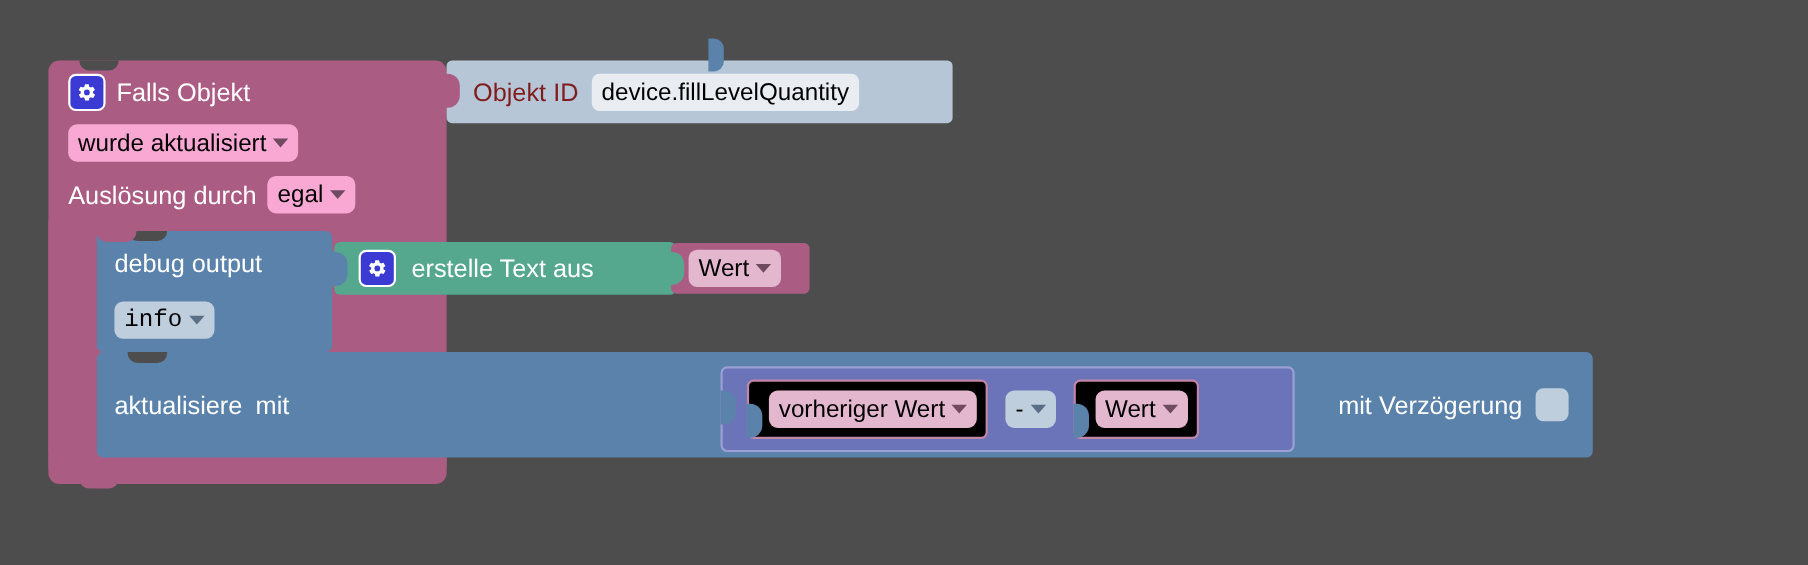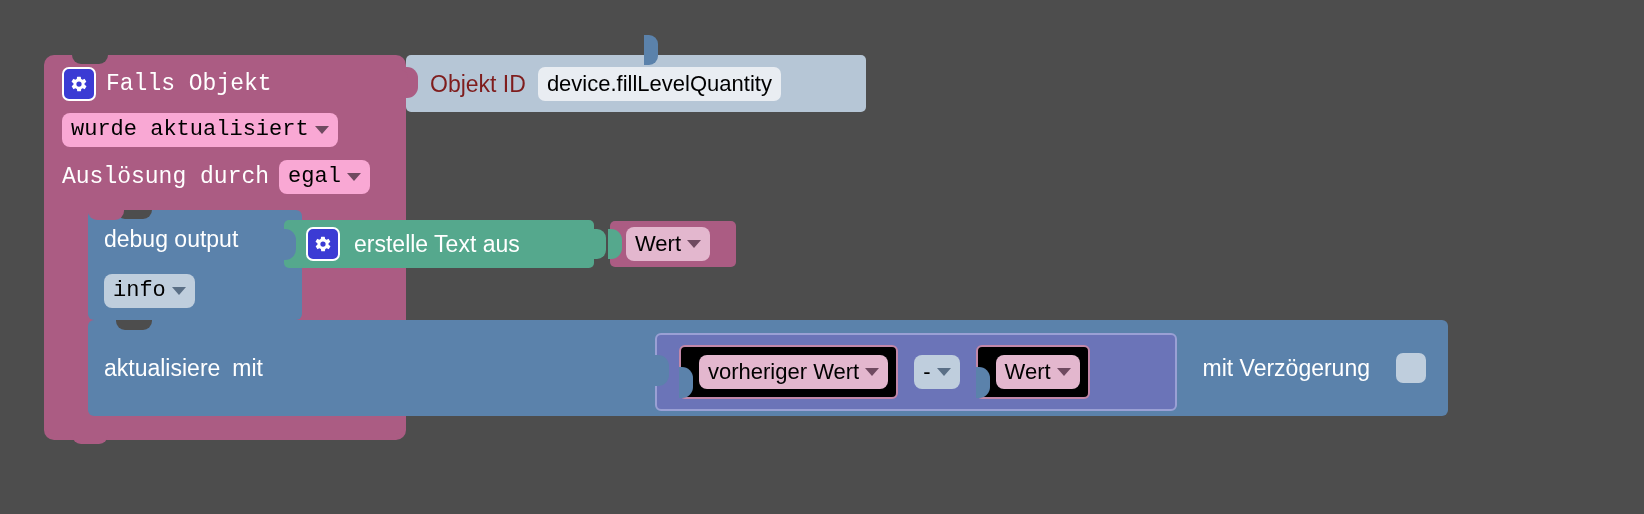--- a/index.html
+++ b/index.html
@@ -102,21 +102,20 @@
     height: 385px;
     background: #ab5c83;
     border-radius: 10px;
     z-index: 1;
   }
   #blk-falls .row {
     display: flex;
     align-items: center;
     gap: 10px;
     padding-left: 18px;
-    font-family: Liberation Mono, monospace;
   }
   #falls-row1 { position: absolute; left: 0; top: 12px; }
   #falls-row2 { position: absolute; left: 0; top: 58px; }
   #falls-row3 { position: absolute; left: 0; top: 105px; }
 
   
   #falls-arm {
     position: absolute;
     left: 44px;
     top: 200px;
@@ -218,21 +217,21 @@
     top: 18px;
     width: 13px;
     height: 30px;
     background: #5b82ab;
     border-radius: 0 9px 9px 0;
     z-index: 3;
   }
 
   
   #blk-text {
-    left: 284px;
+    left: 304px;
     top: 220px;
     width: 310px;
     height: 48px;
     background: #55a88d;
     border-radius: 5px;
     z-index: 4;
     display: flex;
     align-items: center;
     gap: 14px;
     padding-left: 22px;
@@ -436,21 +435,21 @@
       <span>Wert</span>
       <span class="caret"></span>
     </span>
   </div>
 
   <div class="blk" id="blk-akt">
     <div id="akt-notch"></div>
     <span class="lbl">aktualisiere</span>
     <span class="lbl">mit</span>
     <span class="spacer-flex"></span>
-    <span class="lbl" style="margin-right:14px;">mit Verzögerung</span>
+    <span class="lbl" style="">mit Verzögerung</span>
     <span class="checkbox" style="margin-right:22px;"></span>
   </div>
   <div id="akt-socket"></div>
 
   <div id="blk-math">
     <div class="tabslot"></div>
 
     <div class="operand">
       <div class="tabslot"></div>
       <span class="fld fld-dd fld-pink">

